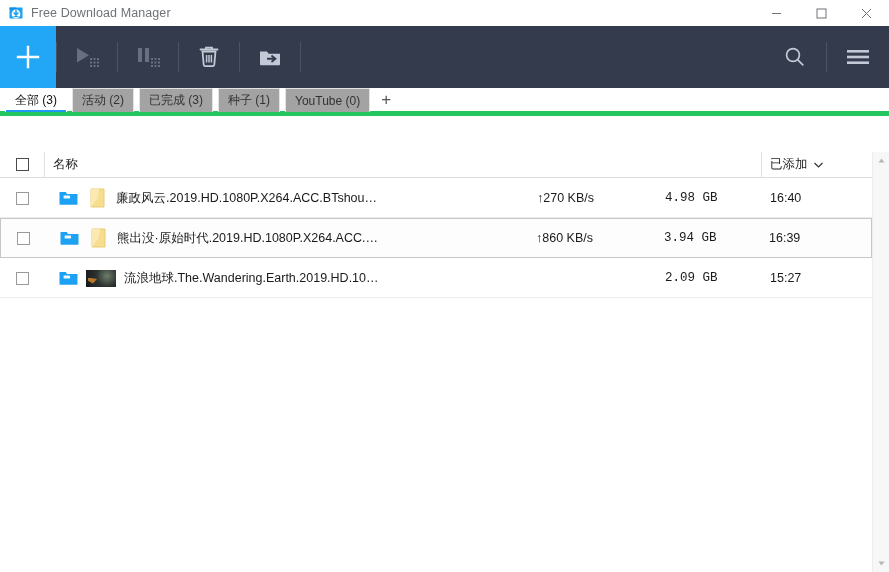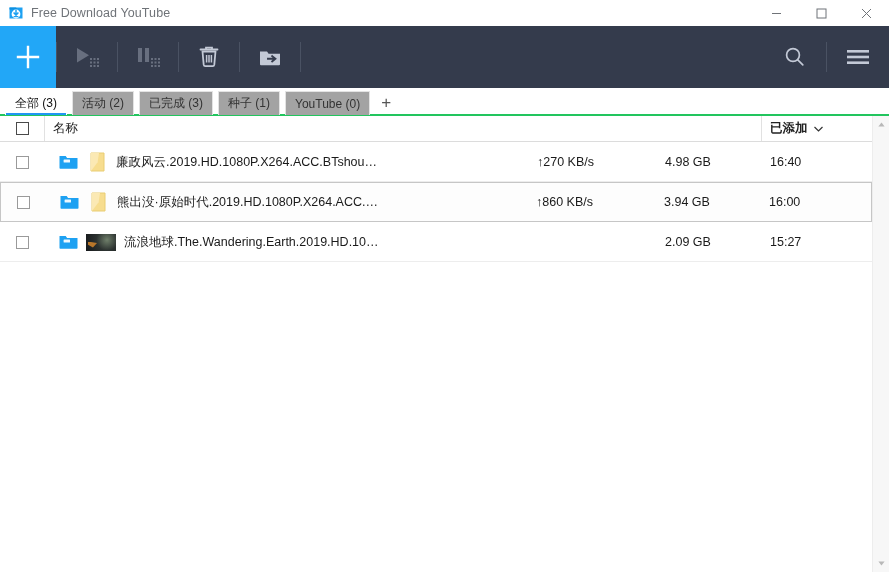--- a/index.html
+++ b/index.html
@@ -59,21 +59,21 @@
   .tb-spacer { flex: 1 1 auto; }
   .tb-right { display: flex; align-items: stretch; }
   .tb-btn.wide { width: 62px; }
 
   
   .tabbar {
     height: 28px; flex: 0 0 28px;
     background: #ffffff;
     display: flex; align-items: flex-end;
     padding-left: 5px; gap: 5px;
-    border-bottom: 2px solid #22c55e;
+    border-bottom: 5px solid #22c55e;
   }
   .tab {
     height: 24px;
     padding: 0 9px;
     display: flex; align-items: center;
     font-size: 12px; color: #333;
     background: #a3a3a3;
     border: 1px solid #e3e3e3;
     border-bottom: none;
     white-space: nowrap;
@@ -88,21 +88,21 @@
     color: #111;
   }
   .tab-add {
     width: 22px; height: 24px;
     display: flex; align-items: center; justify-content: center;
     font-size: 17px; color: #555; cursor: default;
     position: relative; top: 1px;
   }
 
   
-  .table-wrap { flex: 1 1 auto; display: flex; min-height: 0; background: #4c1d95; }
+  .table-wrap { flex: 1 1 auto; display: flex; min-height: 0; background: #4c1d95; margin-top: 36px; }
   .table { flex: 1 1 auto; display: flex; flex-direction: column; min-width: 0; }
 
   .thead {
     height: 26px; flex: 0 0 26px;
     display: flex; align-items: stretch;
     border-bottom: 1px solid #dcdcdc;
     background: #fff;
   }
   .th {
     display: flex; align-items: center;
@@ -111,21 +111,21 @@
     border-right: 1px solid #e1e1e1;
     white-space: nowrap;
     cursor: default;
   }
   .th:last-child { border-right: none; }
   .th.c-check { width: 45px; flex: 0 0 45px; justify-content: center; padding-left: 0; }
   .th.c-name  { flex: 1 1 auto; min-width: 0; }
   .th.c-state { width: 150px; flex: 0 0 150px; }
   .th.c-speed { width: 128px; flex: 0 0 128px; }
   .th.c-size  { width: 105px; flex: 0 0 105px; }
-  .th.c-added { width: 110px; flex: 0 0 110px; font-weight: bold; }
+  .th.c-added { width: 110px; flex: 0 0 110px; }
   .sort-caret { margin-left: 6px; display: inline-flex; }
 
   .tbody { flex: 1 1 auto; overflow: hidden; background: #fff; }
 
   .row {
     height: 40px;
     display: flex; align-items: center;
     border-bottom: 1px solid #ededed;
     border-top: 1px solid transparent;
     cursor: default;
@@ -138,21 +138,21 @@
   .cell {
     display: flex; align-items: center;
     font-size: 12.5px; color: #1a1a1a;
     padding-left: 8px;
     white-space: nowrap; overflow: hidden;
   }
   .cell.c-check { width: 45px; flex: 0 0 45px; justify-content: center; padding-left: 0; }
   .cell.c-name  { flex: 1 1 auto; min-width: 0; gap: 8px; padding-left: 14px; }
   .cell.c-state { width: 150px; flex: 0 0 150px; }
   .cell.c-speed { width: 128px; flex: 0 0 128px; }
-  .cell.c-size  { width: 105px; flex: 0 0 105px; }
+  .cell.c-size  { width: 105px; flex: 0 0 105px; font-family: Liberation Mono, monospace; }
   .cell.c-added { width: 110px; flex: 0 0 110px; }
 
   .chk {
     width: 13px; height: 13px;
     border: 1px solid #9a9a9a;
     background: #fff;
     display: inline-block;
   }
   .thead .chk { border-color: #4a4a4a; }
 
@@ -193,21 +193,21 @@
   <div class="title-left">
     <span class="app-icon">
       <svg width="16" height="16" viewBox="0 0 16 16">
         <path d="M1.5 2.5h13v11h-13z" fill="#1da1f2"></path>
         <path d="M1.5 2.5h6.5l1.6 2h-8.1z" fill="#0d8fe0"></path>
         <circle cx="8" cy="9" r="4.4" fill="#ffffff"></circle>
         <path d="M8 5.6v4.1M6.1 8.1L8 10.1l1.9-2" stroke="#1da1f2" stroke-width="1.5" fill="none" stroke-linecap="square"></path>
         <rect x="5.6" y="11" width="4.8" height="1.2" fill="#1da1f2"></rect>
       </svg>
     </span>
-    <span class="app-title">Free Download YouTube</span>
+    <span class="app-title">Free Download Manager</span>
   </div>
   <div class="win-ctrls">
     <div class="win-btn">
       <svg width="11" height="11" viewBox="0 0 11 11">
           <path d="M1 5.5h9" stroke="#6f7378" stroke-width="1"></path>
         </svg>
     </div>
     <div class="win-btn">
       <svg width="11" height="11" viewBox="0 0 11 11">
           <rect x="1" y="1" width="9" height="9" fill="none" stroke="#6f7378" stroke-width="1"></rect>
@@ -382,21 +382,21 @@
               <path d="M1 1h13v18H1z" fill="#f7dd8f"></path>
               <path d="M1 1h13v18H1z" fill="none" stroke="#e9cd72" stroke-width="1"></path>
               <path d="M1 1h8l-1.4 9.2L1 19z" fill="#fbe9b4"></path>
             </svg>
           </span>
           <span class="fname">熊出没·原始时代.2019.HD.1080P.X264.ACC.BTshoufa[…</span>
         </div>
         <div class="cell c-state"></div>
         <div class="cell c-speed">↑860 KB/s</div>
         <div class="cell c-size">3.94 GB</div>
-        <div class="cell c-added">16:00</div>
+        <div class="cell c-added">16:39</div>
       </div>
 
       <div class="row">
         <div class="cell c-check">
           <span class="chk"></span>
         </div>
         <div class="cell c-name">
           <span class="ficon">
             <svg width="19" height="16" viewBox="0 0 19 16">
               <path d="M0.5 2h6.2l1.4 1.9H18.5V14a.7.7 0 0 1-.7.7H1.2A.7.7 0 0 1 .5 14z" fill="#1da1f2"></path>

